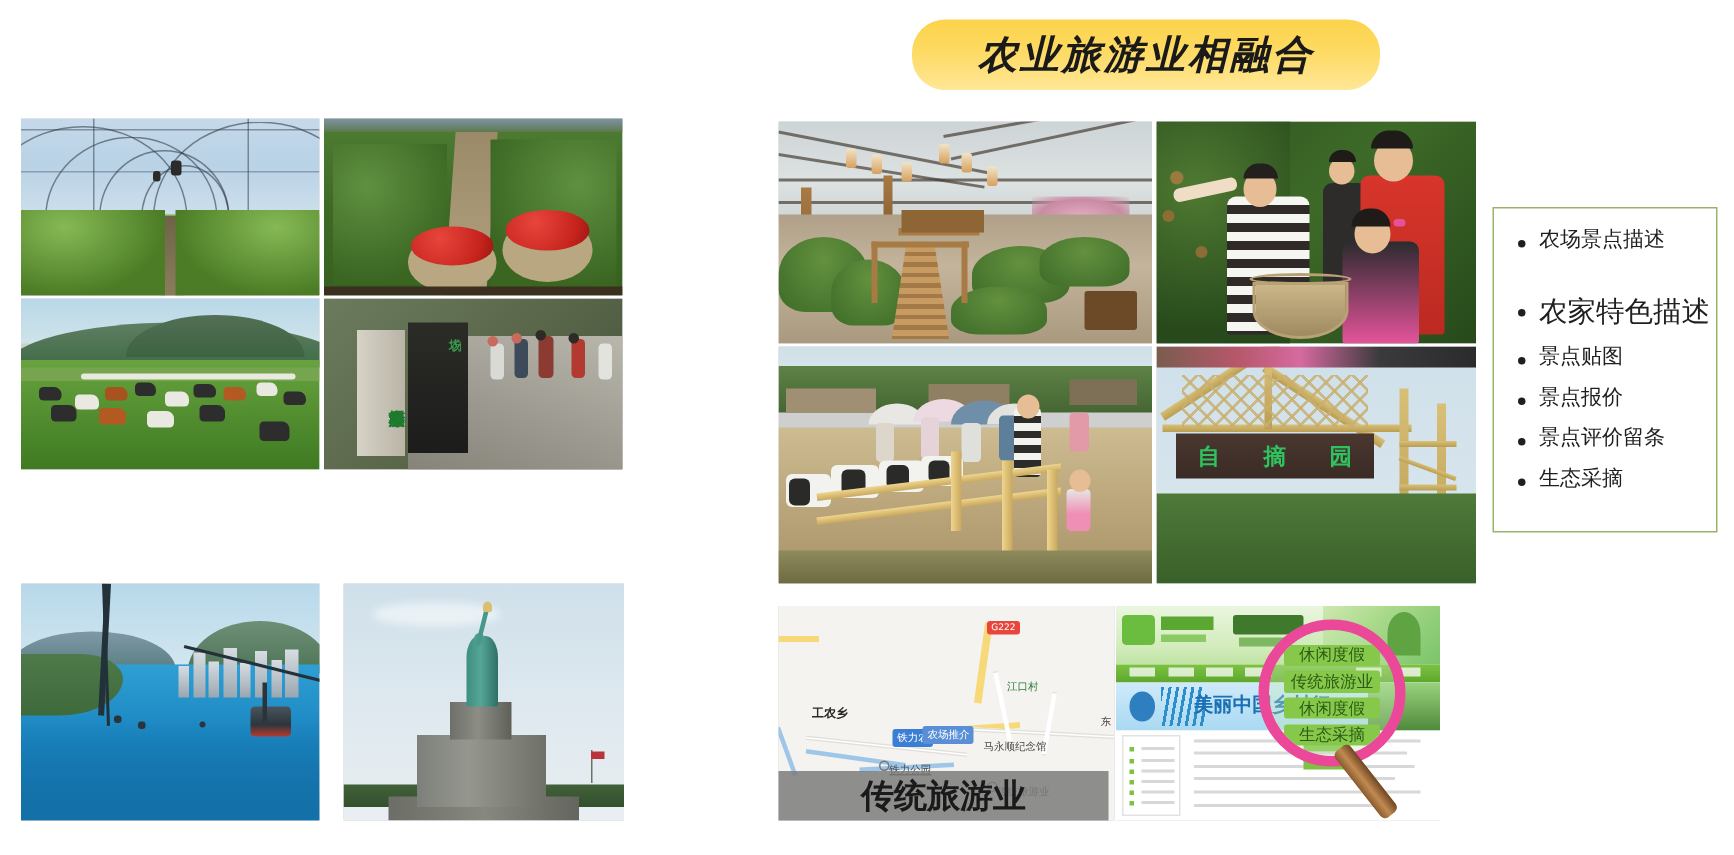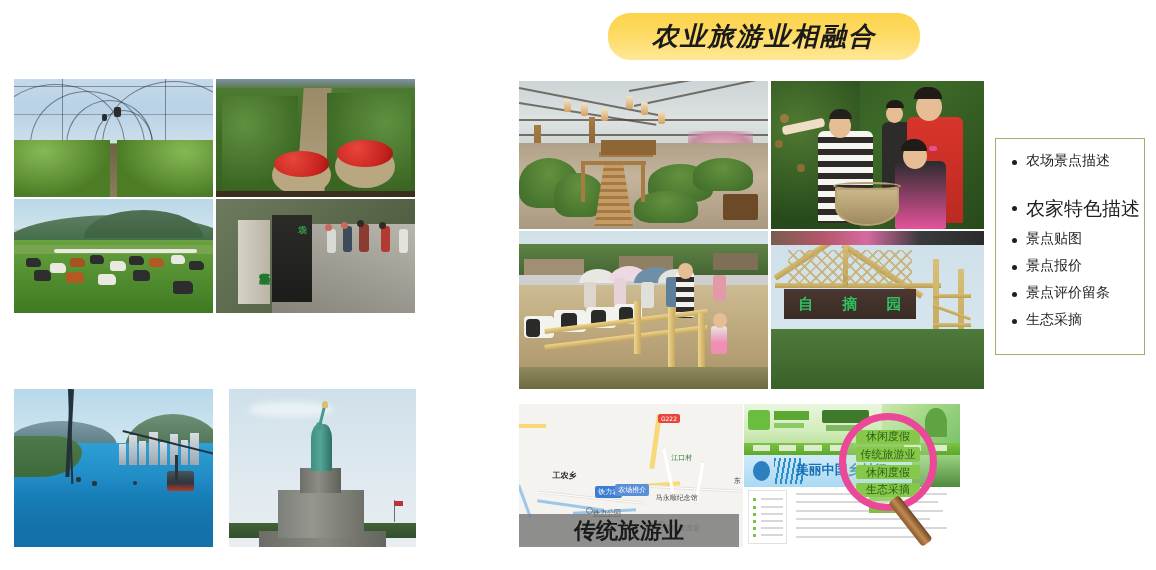--- a/index.html
+++ b/index.html
@@ -508,21 +508,21 @@
       <div class="map-road" style="left:60%; top:8%;  width:5px; height:38%; transform: rotate(8deg);"></div>
       <div class="map-road" style="left:38%; top:56%; width:34%; height:4px; transform: rotate(-4deg);"></div>
       <div class="map-road-w" style="left:8%; top:64%; width:48%; height:3px; transform: rotate(6deg);"></div>
       <div class="map-road-w" style="left:52%; top:58%; width:48%; height:3px; transform: rotate(3deg);"></div>
       <div class="map-road-w" style="left:66%; top:30%; width:3px; height:34%; transform: rotate(-12deg);"></div>
       <div class="map-road-w" style="left:80%; top:40%; width:3px; height:30%; transform: rotate(10deg);"></div>
       <div class="map-river" style="left:2%;  top:56%; width:3px; height:24%; transform: rotate(-20deg);"></div>
       <div class="map-river" style="left:8%;  top:70%; width:30%; height:3px; transform: rotate(8deg);"></div>
       <div class="map-river" style="left:24%; top:74%; width:28%; height:3px; transform: rotate(-3deg);"></div>
       <div class="map-badge" style="left:62%; top:7%;">G222</div>
-      <div class="map-lbl-b" style="left:10%; top:46%;margin-left:11px;">工农乡</div>
+      <div class="map-lbl-b" style="left:10%; top:46%;">工农乡</div>
       <div class="map-lbl" style="left:68%; top:34%; color:#2f7a3f;">江口村</div>
       <div class="map-lbl" style="left:33%; top:73%;text-decoration:underline;">铁力公园</div>
       <div class="map-lbl" style="left:65%; top:83%;">传统旅游业</div>
       <div class="map-lbl" style="left:61%; top:62%;">马永顺纪念馆</div>
       <div style="position:absolute;left:30%;top:72%;width:7px;height:7px;border-radius:50%;border:1px solid #777;"></div>
       <div style="position:absolute;left:62%;top:82%;width:7px;height:7px;border-radius:50%;border:1px solid #777;"></div>
       <div class="map-pin" style="left:34%; top:57%;">铁力农</div>
       <div class="map-pin" style="left:43%; top:56%; background:#5a8fd8;">农场推介</div>
       <div class="map-lbl" style="right:1%; top:50%;">东</div>
     </div>

